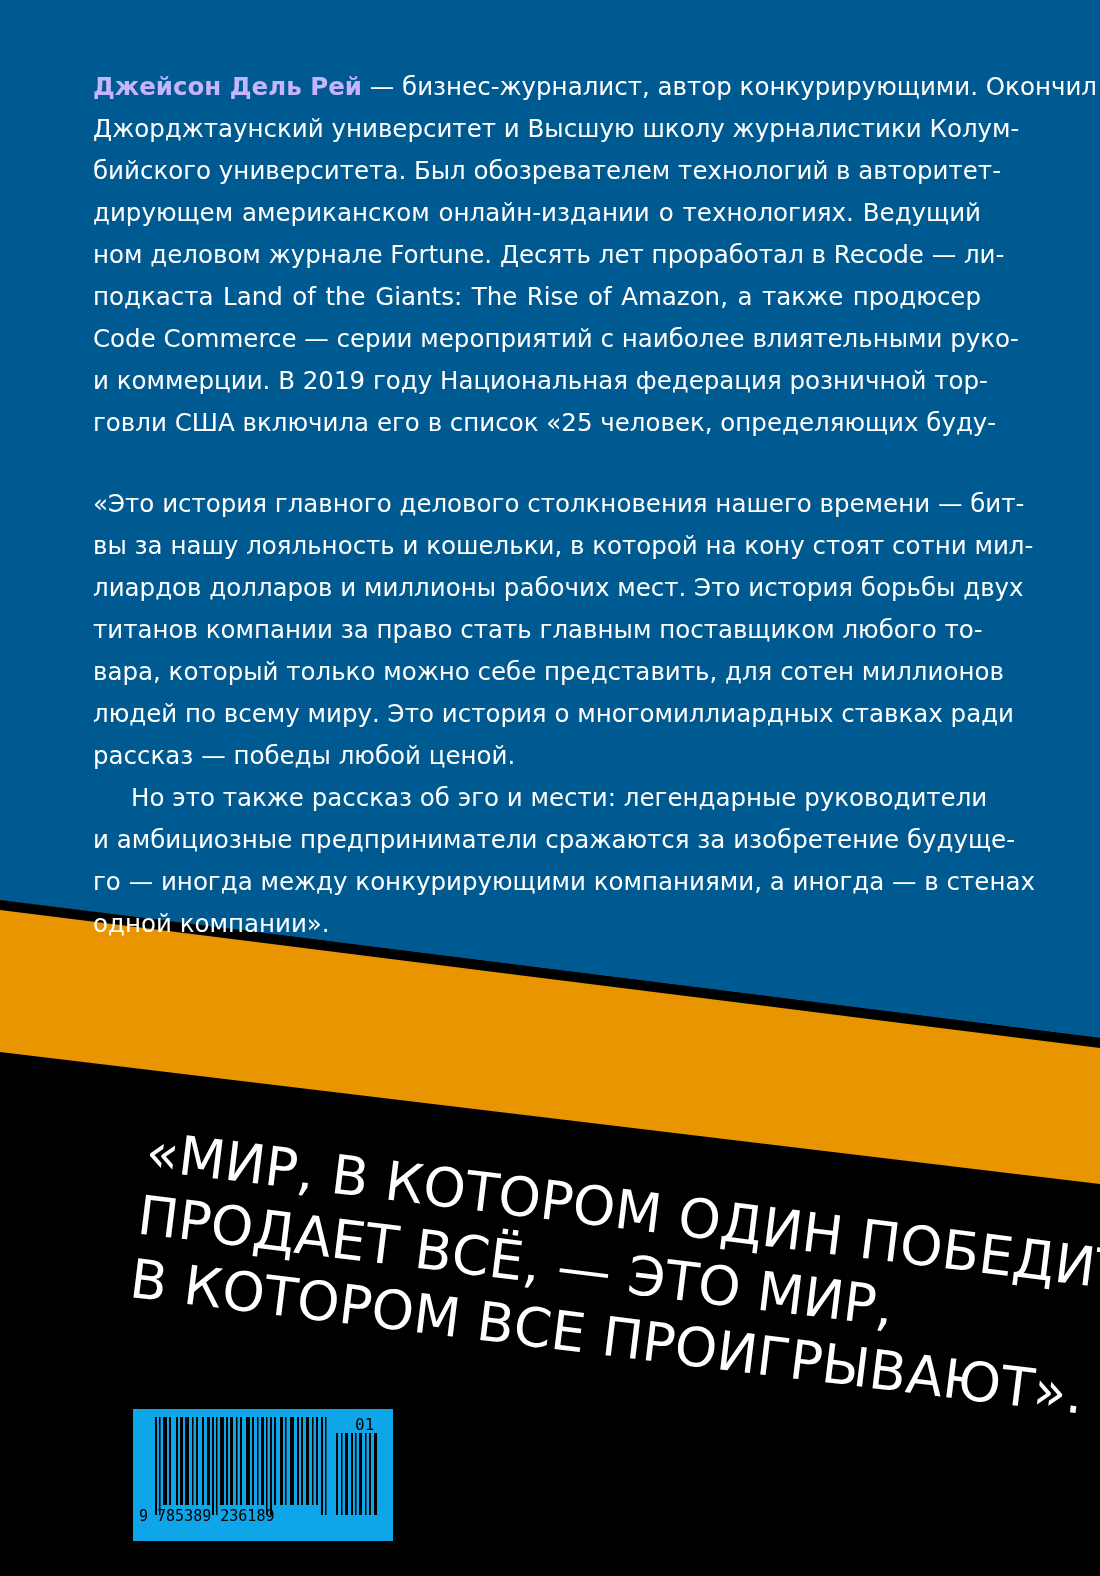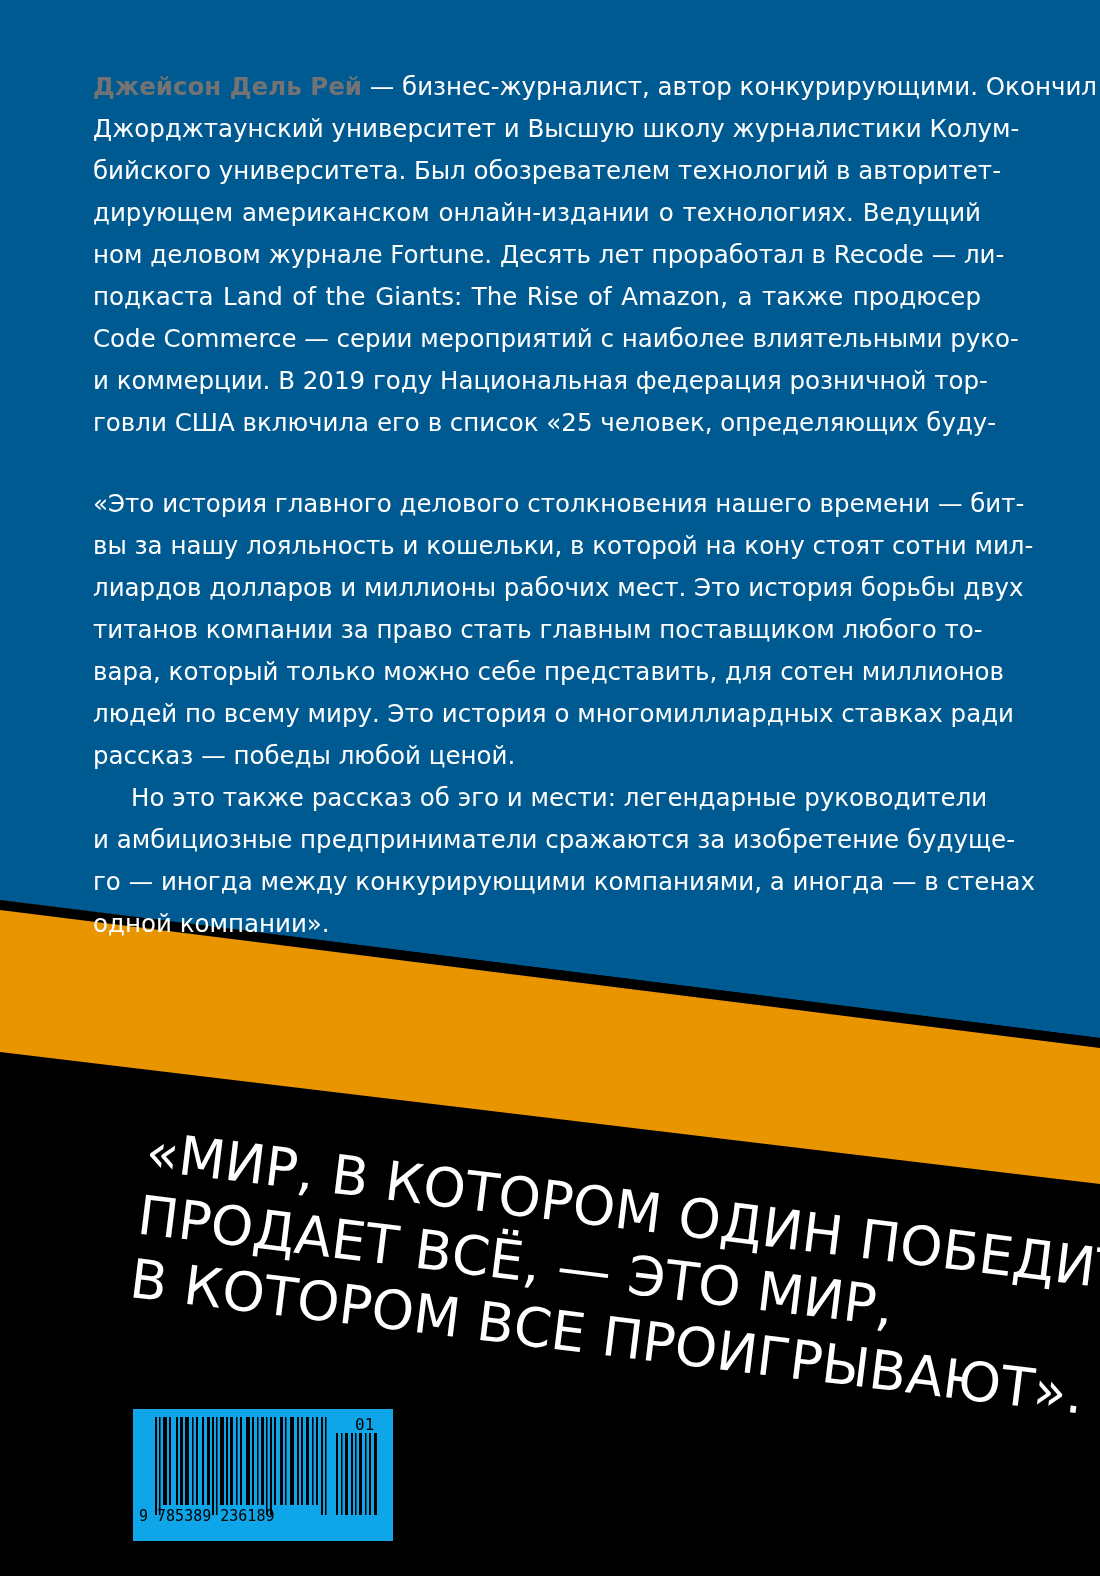--- a/index.html
+++ b/index.html
@@ -2,21 +2,21 @@
 <html><head>
 <meta charset="utf-8">
 <style>
   html, body { margin: 0; padding: 0; }
   body { width: 1100px; height: 1576px; position: relative; overflow: hidden; background: #000; font-family: "DejaVu Sans", sans-serif; }
   .bg { position: absolute; left: 0; top: 0; width: 1100px; height: 1576px; }
   .text-block { position: absolute; left: 93px; width: 888px; color: #ffffff; font-size: 24.5px; }
   .line { height: 42px; line-height: 42px; white-space: nowrap; text-align: justify; text-align-last: justify; }
   .line.last { text-align-last: left; }
   .line.indent { padding-left: 38px; }
-  .author { color: #737373; font-weight: bold; }
+  .author { color: #c4b5fd; font-weight: bold; }
   #bio { top: 66px; }
   #blurb { top: 483px; }
   .quote { position: absolute; left: 150px; top: 1120px; color: #fff; font-size: 54px; line-height: 64px; transform: rotate(7deg); transform-origin: 0 0; white-space: nowrap; letter-spacing: 0px; }
   .quote div { height: 64px; }
   .barcode { position: absolute; left: 133px; top: 1409px; width: 260px; height: 132px; background: #0ea5e9; }
   .barcode svg { display: block; }
 </style>
 </head>
 <body>
 

